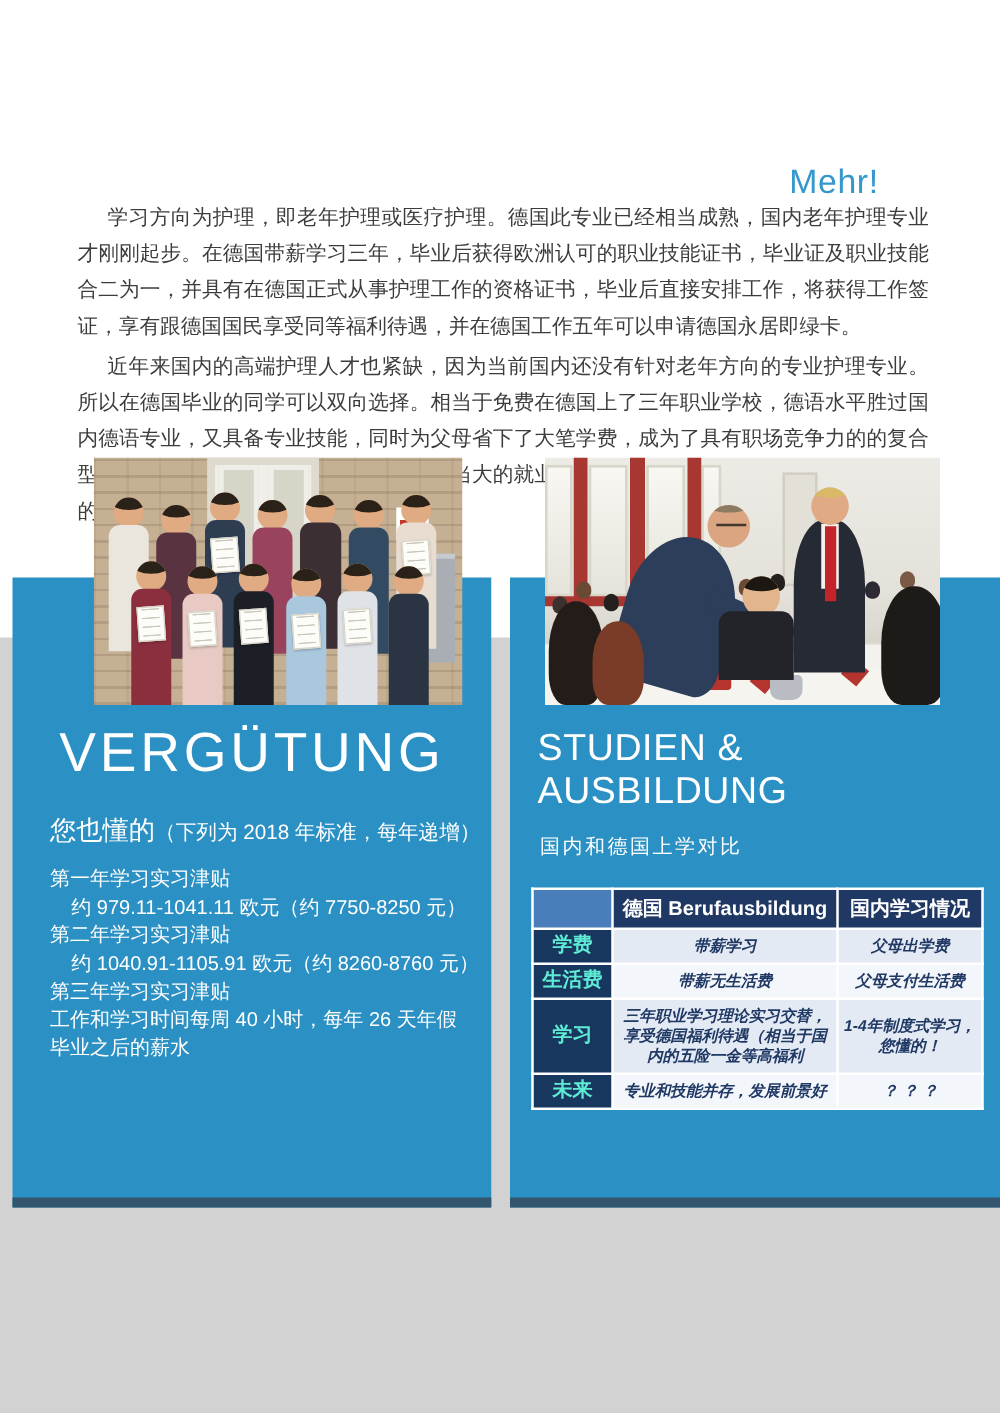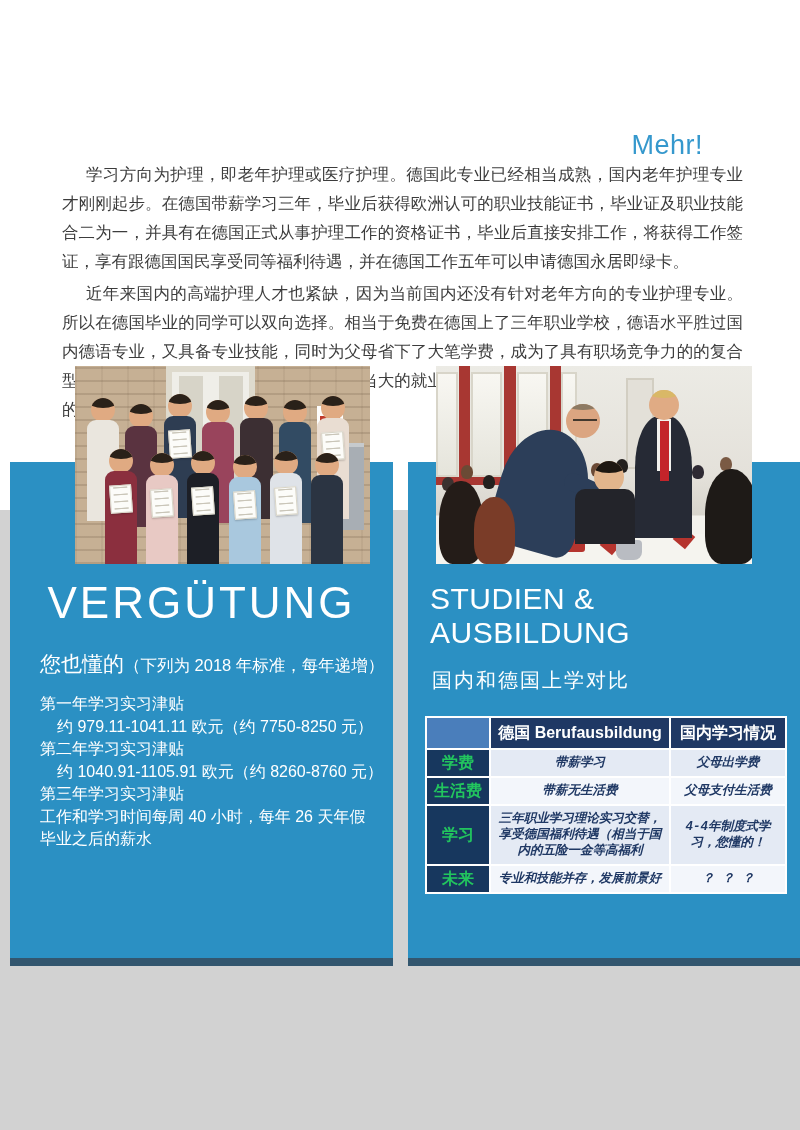--- a/index.html
+++ b/index.html
@@ -83,31 +83,31 @@
   .panel{position:absolute;top:462px;background:#2b90c3;border-bottom:8px solid #33566e;z-index:1;color:#ffffff;}
   .panel-left{left:10px;width:383px;height:496px;}
   .panel-right{left:408px;width:392px;height:496px;}
   .panel-title{font-weight:300;color:#ffffff;}
   .panel-left .panel-title{margin-top:116px;text-align:center;font-size:44px;letter-spacing:3px;}
   .panel-right .panel-title{margin:120px 0 0 22px;font-size:30px;letter-spacing:0.5px;}
   .stipend-heading{margin:22px 0 0 30px;font-size:21px;}
   .stipend-heading .note{font-size:16.5px;}
   .stipend-list{margin:15px 0 0 30px;font-size:16px;line-height:22.5px;}
   .stipend-list .indent{padding-left:17px;}
-  .panel-sub{margin:17px 0 0 24px;font-size:20px;letter-spacing:2px;}
+  .panel-sub{margin:17px 0 0 24px;font-size:16px;letter-spacing:2px;}
 
   
   .cmp-table{margin:22px 0 0 17px;border-collapse:collapse;width:360px;table-layout:fixed;}
   .cmp-table col.c1{width:64px;} .cmp-table col.c2{width:180px;} .cmp-table col.c3{width:116px;}
   .cmp-table th,.cmp-table td{border:2px solid #ffffff;text-align:center;vertical-align:middle;margin-top:14px;}
   .cmp-table thead th{background:#1f3864;color:#fff;font-size:16px;font-weight:bold;height:30px;padding:0 2px;}
   .cmp-table thead th.corner{background:#4a7ebb;}
-  .cmp-table td.rowlabel{background:#17375e;color:#22c55e;font-weight:bold;font-size:16px;font-style:normal;
+  .cmp-table td.rowlabel{background:#17375e;color:#5eead4;font-weight:bold;font-size:16px;font-style:normal;
     font-family:"Liberation Sans", sans-serif;}
-  .cmp-table td{font-family:Liberation Mono, monospace;font-style:italic;font-weight:bold;
+  .cmp-table td{font-family:Liberation Sans, sans-serif;font-style:italic;font-weight:bold;
     color:#1f3864;font-size:12.5px;line-height:16px;padding:5px 4px;}
   .cmp-table tr.odd td{background:#e4eaf4;}
   .cmp-table tr.even td{background:#f3f6fb;}
   .cmp-table tr.odd td.rowlabel, .cmp-table tr.even td.rowlabel{background:#17375e;}
 </style>
 </head>
 <body>
 
 <div class="gray-band"></div>
 
@@ -283,21 +283,21 @@
         <td>父母出学费</td>
       </tr>
       <tr class="even">
         <td class="rowlabel">生活费</td>
         <td>带薪无生活费</td>
         <td>父母支付生活费</td>
       </tr>
       <tr class="odd">
         <td class="rowlabel">学习</td>
         <td>三年职业学习理论实习交替，享受德国福利待遇（相当于国内的五险一金等高福利</td>
-        <td>4-4年制度式学习，您懂的！</td>
+        <td>1-4年制度式学习，您懂的！</td>
       </tr>
       <tr class="even">
         <td class="rowlabel">未来</td>
         <td>专业和技能并存，发展前景好</td>
         <td>？ ？ ？</td>
       </tr>
     </tbody>
   </table>
 </div>
 

